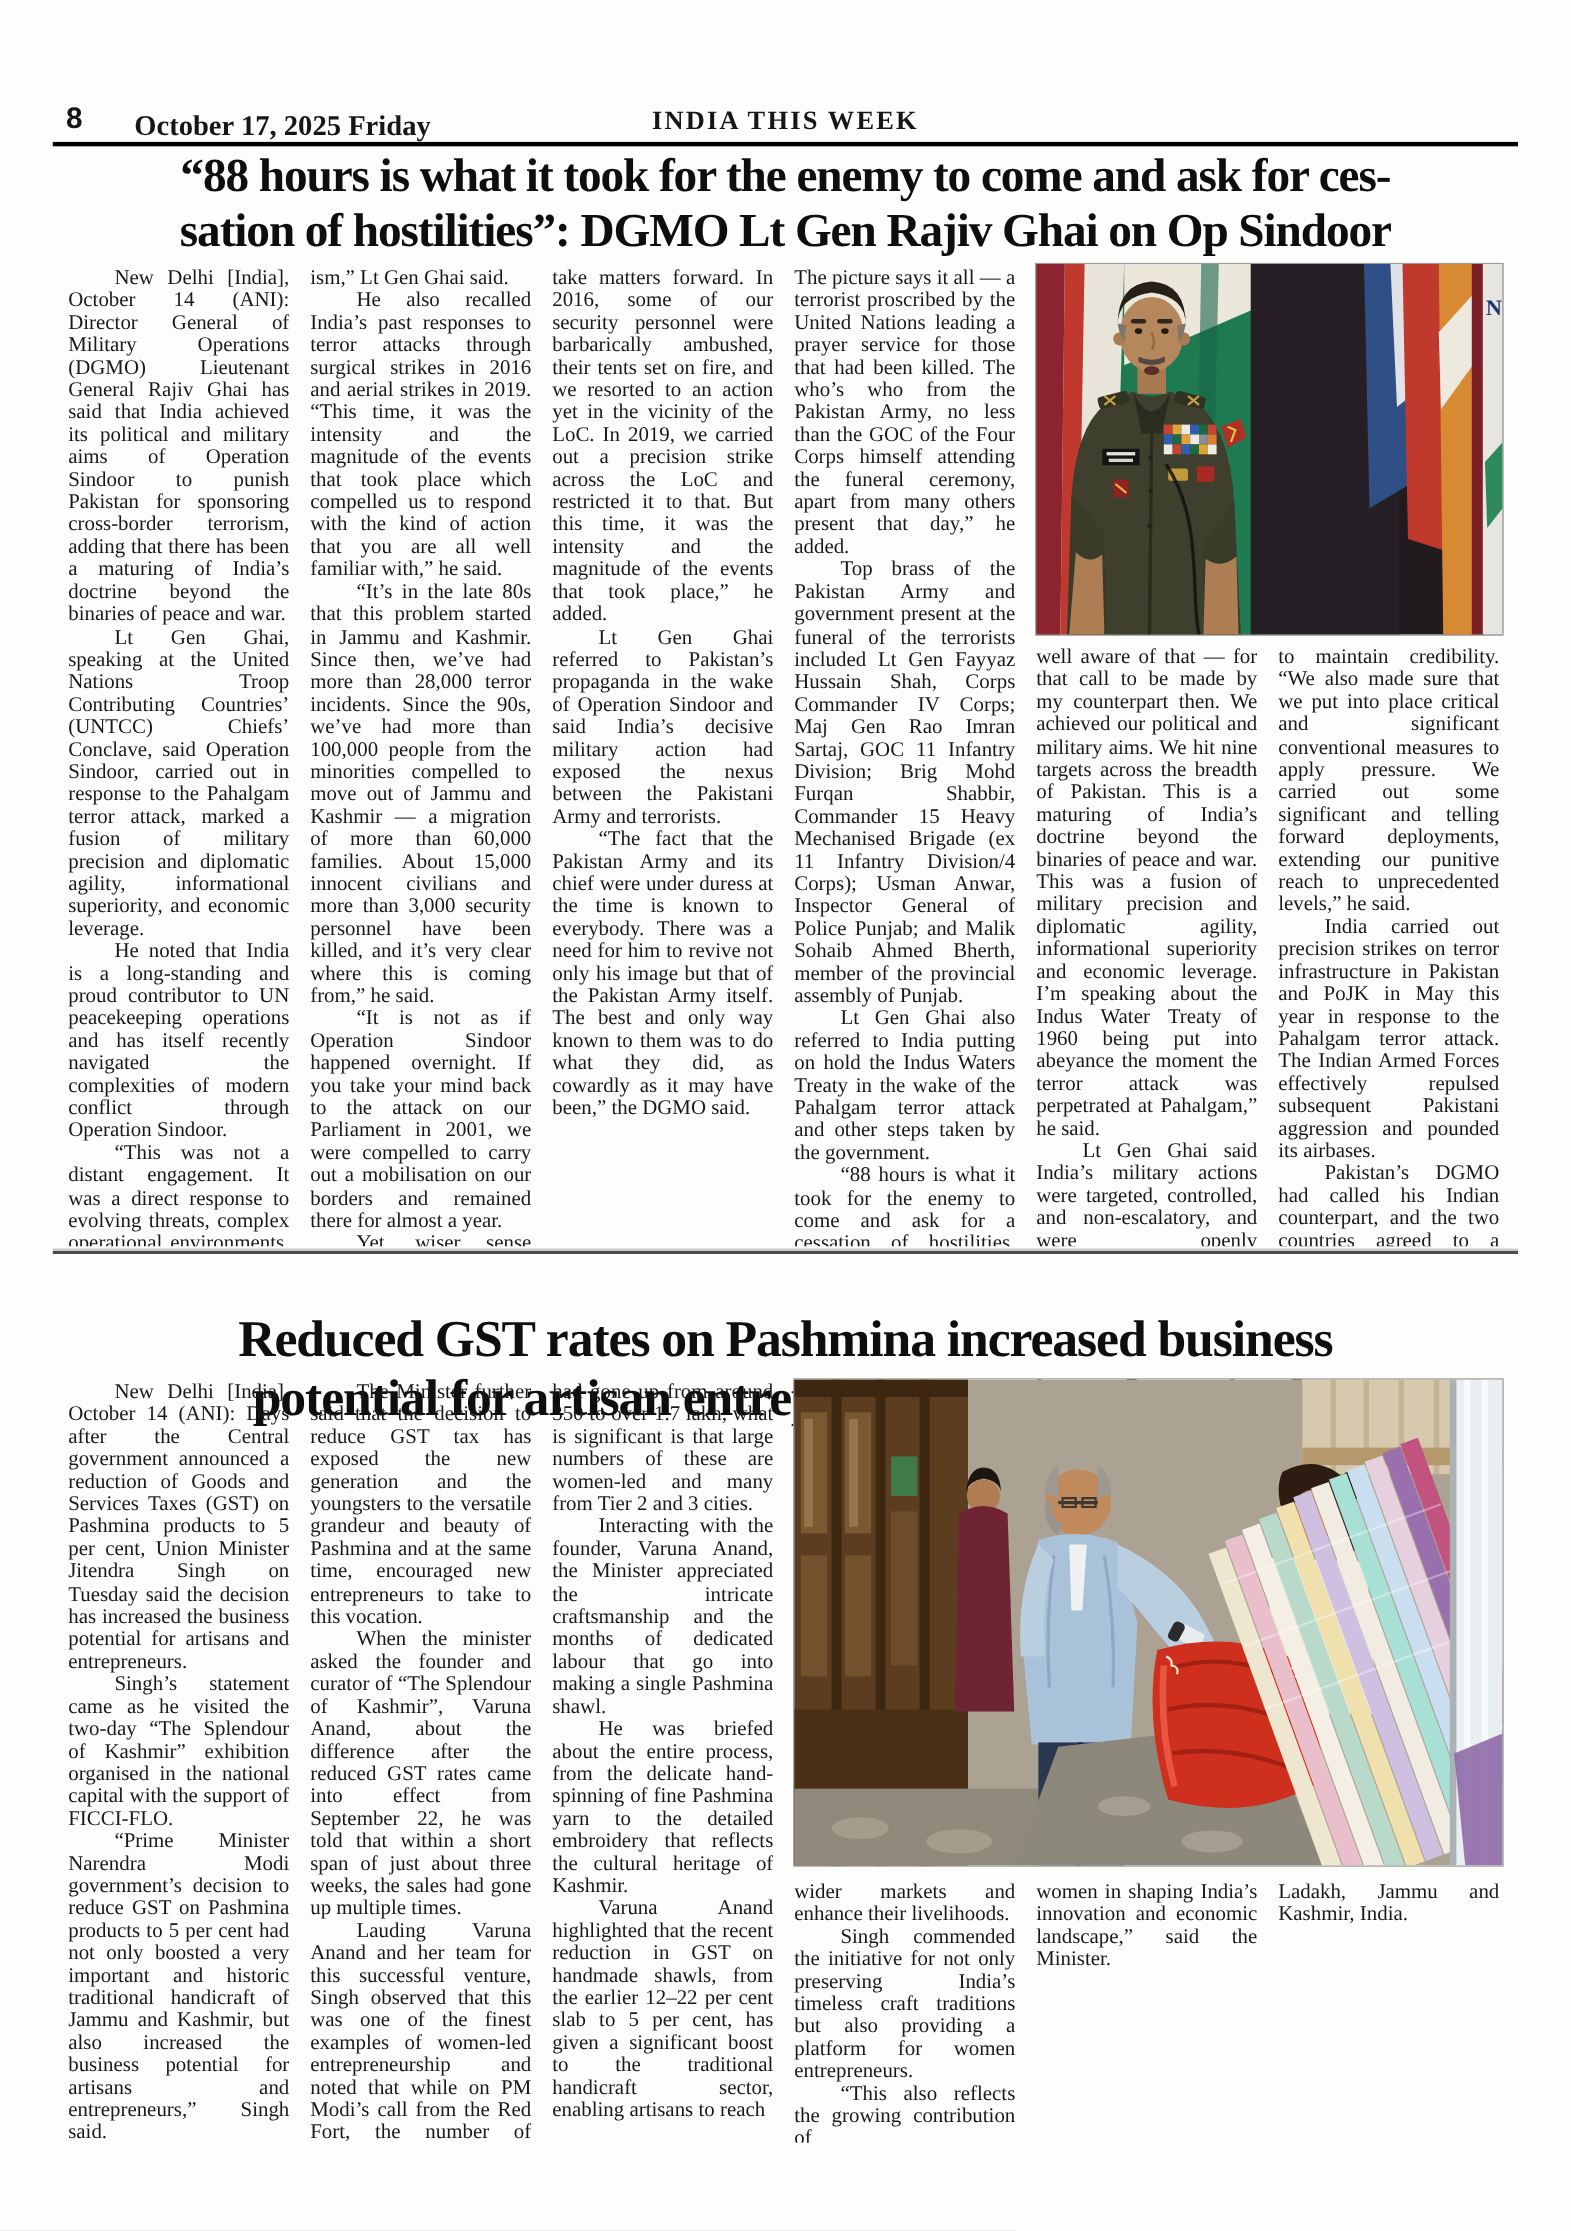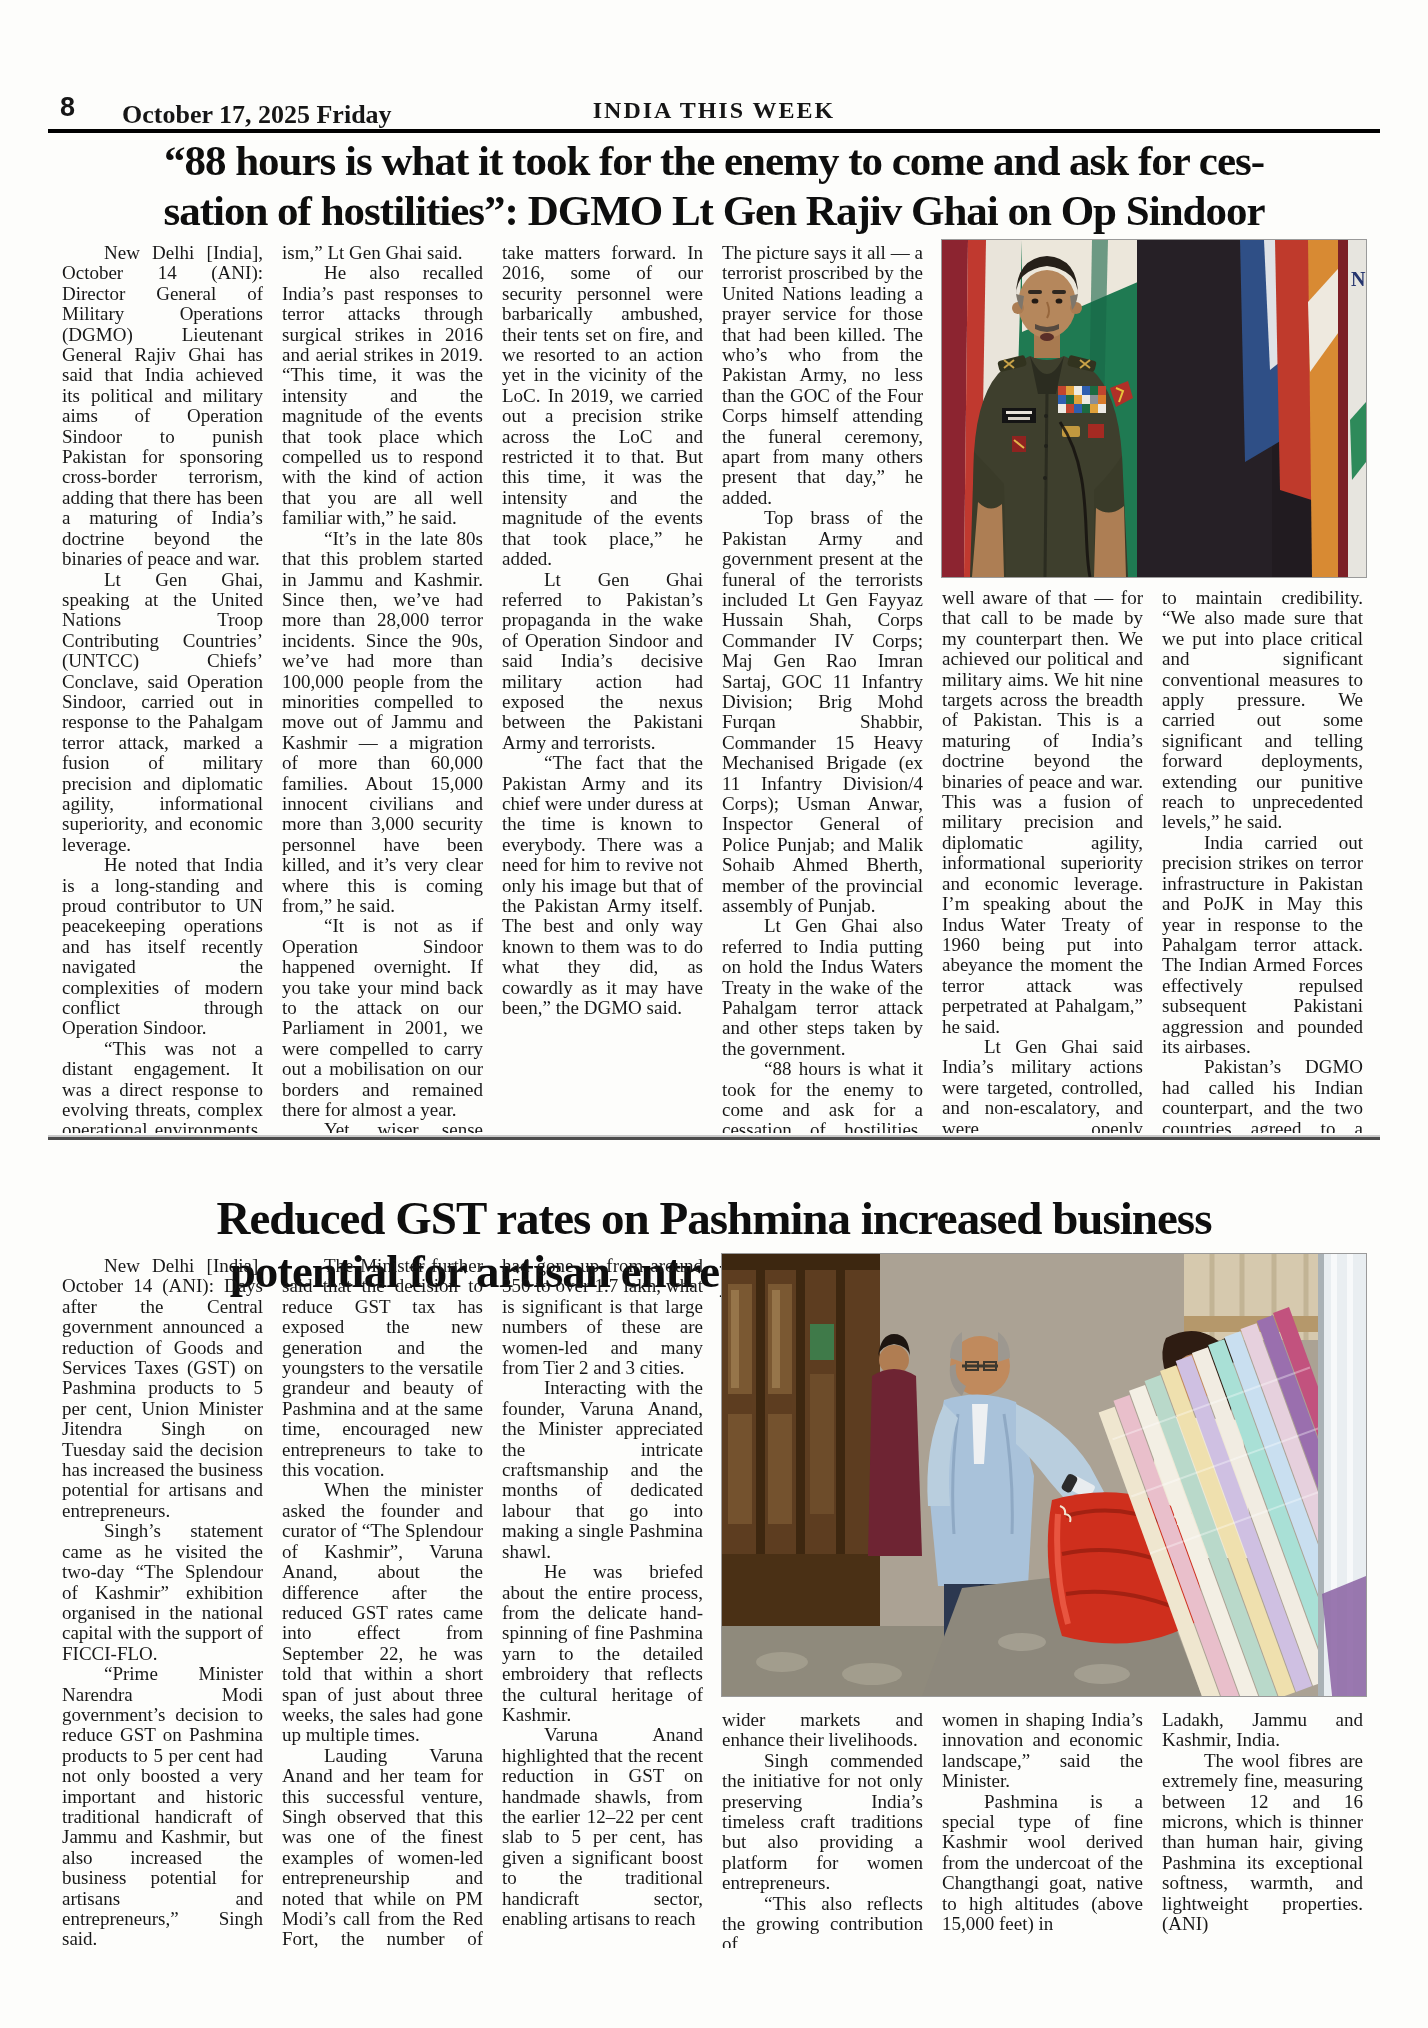--- a/index.html
+++ b/index.html
@@ -312,20 +312,18 @@
     </g>
   </svg>
 
   <div class="col" style="left:722px;top:1710px;height:238px;">
     <p class="cont">wider markets and enhance their livelihoods.</p>
     <p>Singh commended the initiative for not only preserving India’s timeless craft traditions but also providing a platform for women entrepreneurs.</p>
     <p>“This also reflects the growing contribution of</p>
   </div>
   <div class="col" style="left:942px;top:1710px;height:238px;">
     <p class="cont">women in shaping India’s innovation and economic landscape,” said the Minister.</p>
-    <p>Pashmina is a special type of fine Kashmir wool derived from the undercoat of the Changthangi goat, native to high altitudes (above 15,000 feet) in</p>
   </div>
   <div class="col" style="left:1162px;top:1710px;height:238px;">
     <p class="cont">Ladakh, Jammu and Kashmir, India.</p>
-    <p>The wool fibres are extremely fine, measuring between 12 and 16 microns, which is thinner than human hair, giving Pashmina its exceptional softness, warmth, and lightweight properties. (ANI)</p>
   </div>
 
 </div>
 
 </body></html>

